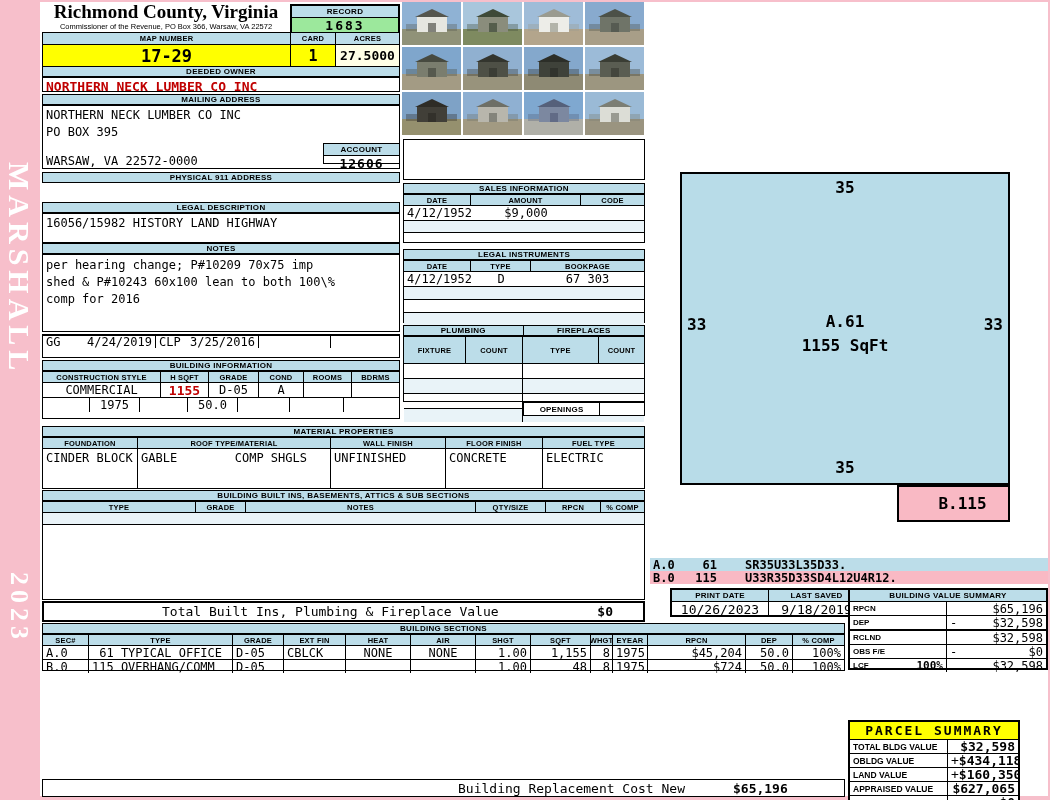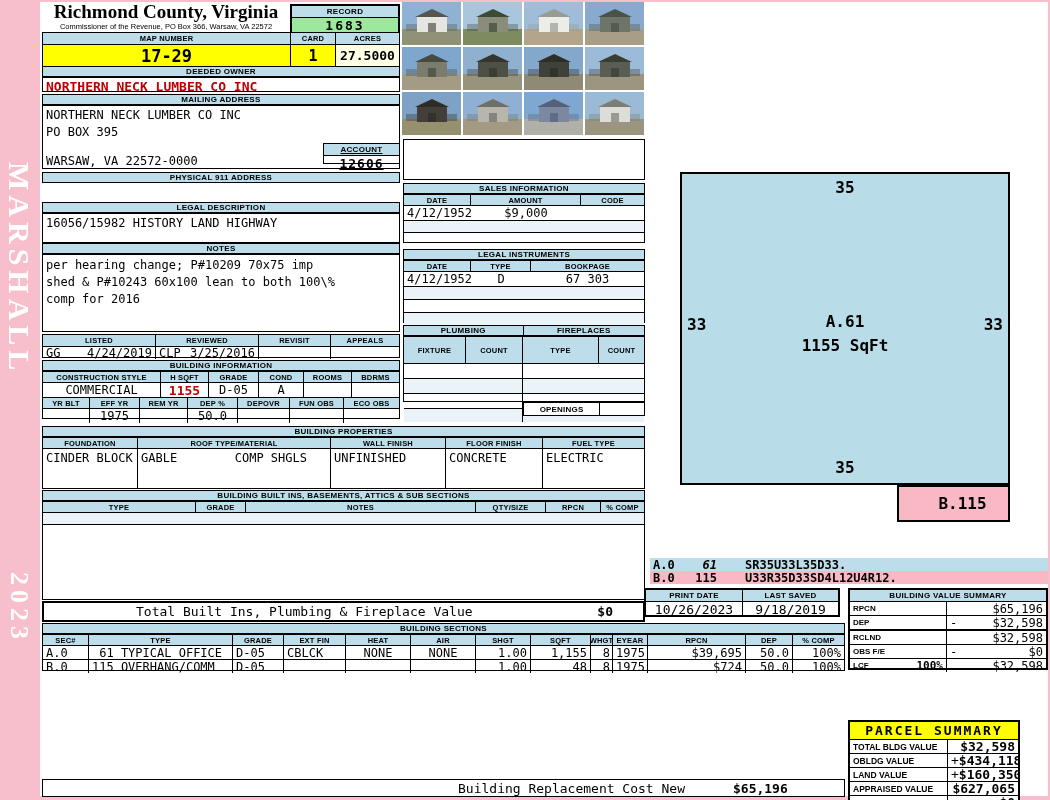--- a/index.html
+++ b/index.html
@@ -64,45 +64,39 @@
   </div>
 
   <div class="a hdr" style="left:2px;top:64px;width:358px;height:11px;">DEEDED OWNER</div>
   <div class="a box mono bold red" style="left:2px;top:75px;width:358px;height:15px;font-size:13px;padding:1px 3px;">NORTHERN NECK LUMBER CO INC</div>
 
   <div class="a hdr" style="left:2px;top:92px;width:358px;height:11px;">MAILING ADDRESS</div>
   <div class="a box" style="left:2px;top:103px;width:358px;height:64px;">
     <div class="mono a" style="left:3px;top:2px;">NORTHERN NECK LUMBER CO INC</div>
     <div class="mono a" style="left:3px;top:19px;">PO BOX 395</div>
     <div class="mono a" style="left:3px;top:48px;">WARSAW, VA 22572-0000</div>
-    <div class="a box" style="left:280px;top:37px;width:77px;height:21px;border-width:1px;text-decoration:underline;">
+    <div class="a box" style="left:280px;top:37px;width:77px;height:21px;border-width:1px;">
       <div class="hdr" style="height:11px;border:none;border-bottom:1px solid #000;">ACCOUNT</div>
       <div class="mono bold ctr" style="display:flex;align-items:center;justify-content:center;height:14px;font-size:13px;letter-spacing:1px;">12606</div>
     </div>
   </div>
 
   <div class="a hdr" style="left:2px;top:170px;width:358px;height:11px;">PHYSICAL 911 ADDRESS</div>
 
   <div class="a hdr" style="left:2px;top:200px;width:358px;height:11px;">LEGAL DESCRIPTION</div>
   <div class="a box mono" style="left:2px;top:211px;width:358px;height:30px;padding:2px 3px;">16056/15982 HISTORY LAND HIGHWAY</div>
 
   <div class="a hdr" style="left:2px;top:241px;width:358px;height:11px;">NOTES</div>
   <div class="a box" style="left:2px;top:252px;width:358px;height:78px;">
     <div class="mono a" style="left:3px;top:3px;">per hearing change; P#10209 70x75 imp</div>
     <div class="mono a" style="left:3px;top:20px;">shed &amp; P#10243 60x100 lean to both 100\%</div>
     <div class="mono a" style="left:3px;top:37px;">comp for 2016</div>
   </div>
 
   <div class="a box" style="left:2px;top:332px;width:358px;height:24px;">
-    <div class="row" style="height:11px;">
-      <div class="cell chdr" style="width:113px;">LISTED</div>
-      <div class="cell chdr" style="width:103px;">REVIEWED</div>
-      <div class="cell chdr" style="width:72px;">REVISIT</div>
-      <div class="cell chdr" style="width:68px;">APPEALS</div>
-    </div>
     <div class="row" style="height:12px;border-top:1px solid #000;">
       <div class="cell mono" style="width:113px;justify-content:space-between;">
         <span>GG</span>
         <span>4/24/2019</span>
       </div>
       <div class="cell mono" style="width:103px;justify-content:space-between;">
         <span>CLP</span>
         <span>3/25/2016</span>
       </div>
       <div class="cell mono" style="width:72px;"></div>
@@ -121,41 +115,32 @@
       <div class="cell chdr" style="width:47px;">BDRMS</div>
     </div>
     <div class="row" style="height:14px;border-top:1px solid #000;">
       <div class="cell mono ctr" style="width:118px;">COMMERCIAL</div>
       <div class="cell mono ctr bold red" style="width:48px;font-size:13px;">1155</div>
       <div class="cell mono ctr" style="width:50px;">D-05</div>
       <div class="cell mono ctr" style="width:45px;">A</div>
       <div class="cell mono ctr" style="width:48px;"></div>
       <div class="cell mono ctr" style="width:47px;"></div>
     </div>
-    <div class="row" style="height:10px;border-top:1px solid #000;">
-      <div class="cell chdr" style="width:47px;">YR BLT</div>
-      <div class="cell chdr" style="width:50px;">EFF YR</div>
-      <div class="cell chdr" style="width:48px;">REM YR</div>
-      <div class="cell chdr" style="width:50px;">DEP %</div>
-      <div class="cell chdr" style="width:52px;">DEPOVR</div>
-      <div class="cell chdr" style="width:54px;">FUN OBS</div>
-      <div class="cell chdr" style="width:55px;">ECO OBS</div>
-    </div>
     <div class="row" style="height:14px;border-top:1px solid #000;">
       <div class="cell mono ctr" style="width:47px;"></div>
       <div class="cell mono ctr" style="width:50px;">1975</div>
       <div class="cell mono ctr" style="width:48px;"></div>
       <div class="cell mono ctr" style="width:50px;">50.0</div>
       <div class="cell mono ctr" style="width:52px;"></div>
       <div class="cell mono ctr" style="width:54px;"></div>
       <div class="cell mono ctr" style="width:55px;"></div>
     </div>
   </div>
 
-  <div class="a hdr" style="left:2px;top:424px;width:603px;height:11px;">BUILDING PROPERTIES</div>
+  <div class="a hdr" style="left:2px;top:424px;width:603px;height:11px;">MATERIAL PROPERTIES</div>
   <div class="a box" style="left:2px;top:435px;width:603px;height:52px;">
     <div class="row" style="height:10px;">
       <div class="cell chdr" style="width:95px;">FOUNDATION</div>
       <div class="cell chdr" style="width:193px;">ROOF TYPE/MATERIAL</div>
       <div class="cell chdr" style="width:115px;">WALL FINISH</div>
       <div class="cell chdr" style="width:97px;">FLOOR FINISH</div>
       <div class="cell chdr" style="width:101px;">FUEL TYPE</div>
     </div>
     <div class="row" style="height:40px;border-top:1px solid #000;">
       <div class="cell mono" style="width:95px;align-items:flex-start;padding-top:2px;text-align:center;">CINDER BLOCK</div>
@@ -176,21 +161,21 @@
       <div class="cell chdr" style="width:50px;">GRADE</div>
       <div class="cell chdr" style="width:230px;">NOTES</div>
       <div class="cell chdr" style="width:70px;">QTY/SIZE</div>
       <div class="cell chdr" style="width:55px;">RPCN</div>
       <div class="cell chdr" style="width:43px;">% COMP</div>
     </div>
     <div class="stripe" style="height:11px;border-top:1px solid #000;border-bottom:1px solid #000;"></div>
   </div>
 
   <div class="a box b2 row" style="left:2px;top:599px;width:603px;height:21px;align-items:center;">
-    <span class="mono" style="margin-left:92px;font-size:13px;">Total Built Ins, Plumbing &amp; Fireplace Value</span>
+    <span class="mono" style="margin-left:118px;font-size:13px;">Total Built Ins, Plumbing &amp; Fireplace Value</span>
     <span class="mono bold" style="margin-left:auto;margin-right:30px;font-size:13px;">$0</span>
   </div>
 
   <div class="a hdr" style="left:2px;top:621px;width:803px;height:11px;">BUILDING SECTIONS</div>
   <div class="a box" style="left:2px;top:632px;width:803px;height:37px;">
     <div class="row" style="height:10px;">
       <div class="cell chdr" style="width:46px;">SEC#</div>
       <div class="cell chdr" style="width:144px;">TYPE</div>
       <div class="cell chdr" style="width:51px;">GRADE</div>
       <div class="cell chdr" style="width:62px;">EXT FIN</div>
@@ -208,21 +193,21 @@
       <div class="cell mono" style="width:46px;">A.0</div>
       <div class="cell mono" style="width:144px;"> 61 TYPICAL OFFICE</div>
       <div class="cell mono" style="width:51px;">D-05</div>
       <div class="cell mono" style="width:62px;">CBLCK</div>
       <div class="cell mono ctr" style="width:65px;">NONE</div>
       <div class="cell mono ctr" style="width:65px;">NONE</div>
       <div class="cell mono rnum" style="width:55px;">1.00</div>
       <div class="cell mono rnum" style="width:60px;">1,155</div>
       <div class="cell mono rnum" style="width:22px;padding:0 2px;">8</div>
       <div class="cell mono" style="width:35px;">1975</div>
-      <div class="cell mono rnum" style="width:98px;">$39,695</div>
+      <div class="cell mono rnum" style="width:98px;">$45,204</div>
       <div class="cell mono rnum" style="width:47px;">50.0</div>
       <div class="cell mono rnum" style="width:51px;">100%</div>
     </div>
     <div class="row" style="height:13px;border-top:1px solid #000;">
       <div class="cell mono" style="width:46px;">B.0</div>
       <div class="cell mono" style="width:144px;">115 OVERHANG/COMM</div>
       <div class="cell mono" style="width:51px;">D-05</div>
       <div class="cell mono" style="width:62px;"></div>
       <div class="cell mono ctr" style="width:65px;"></div>
       <div class="cell mono ctr" style="width:65px;"></div>
@@ -439,30 +424,30 @@
     <span class="sketchlbl" style="left:50%;transform:translateX(-50%);top:138px;">A.61</span>
     <span class="sketchlbl" style="left:50%;transform:translateX(-50%);top:162px;">1155 SqFt</span>
     <span class="sketchlbl" style="left:50%;transform:translateX(-50%);bottom:6px;">35</span>
   </div>
   <div class="a" style="left:857px;top:483px;width:113px;height:37px;background:#F9B9C4;border:2px solid #000;display:flex;align-items:center;justify-content:center;padding-left:18px;box-sizing:border-box;">
     <span class="sketchlbl" style="position:static;">B.115</span>
   </div>
 
   <div class="a row mono bold" style="left:610px;top:556px;width:398px;height:13px;background:#BCDDE9;align-items:center;">
     <span style="width:34px;padding-left:3px;">A.0</span>
-    <span style="width:30px;text-align:right;font-style:italic;">61</span>
+    <span style="width:30px;text-align:right;">61</span>
     <span style="margin-left:28px;">SR35U33L35D33.</span>
   </div>
   <div class="a row mono bold" style="left:610px;top:569px;width:398px;height:13px;background:#F9B9C4;align-items:center;">
     <span style="width:34px;padding-left:3px;">B.0</span>
     <span style="width:30px;text-align:right;">115</span>
     <span style="margin-left:28px;">U33R35D33SD4L12U4R12.</span>
   </div>
 
-  <div class="a box b2" style="left:604px;top:586px;width:196px;height:29px;">
+  <div class="a box b2" style="left:630px;top:586px;width:196px;height:29px;">
     <div class="row" style="height:11px;">
       <div class="cell chdr" style="width:97px;font-size:8px;">PRINT DATE</div>
       <div class="cell chdr" style="width:95px;font-size:8px;">LAST SAVED</div>
     </div>
     <div class="row" style="height:14px;border-top:1px solid #000;">
       <div class="cell mono ctr" style="width:97px;font-size:13px;">10/26/2023</div>
       <div class="cell mono ctr" style="width:95px;font-size:13px;">9/18/2019</div>
     </div>
   </div>
 

